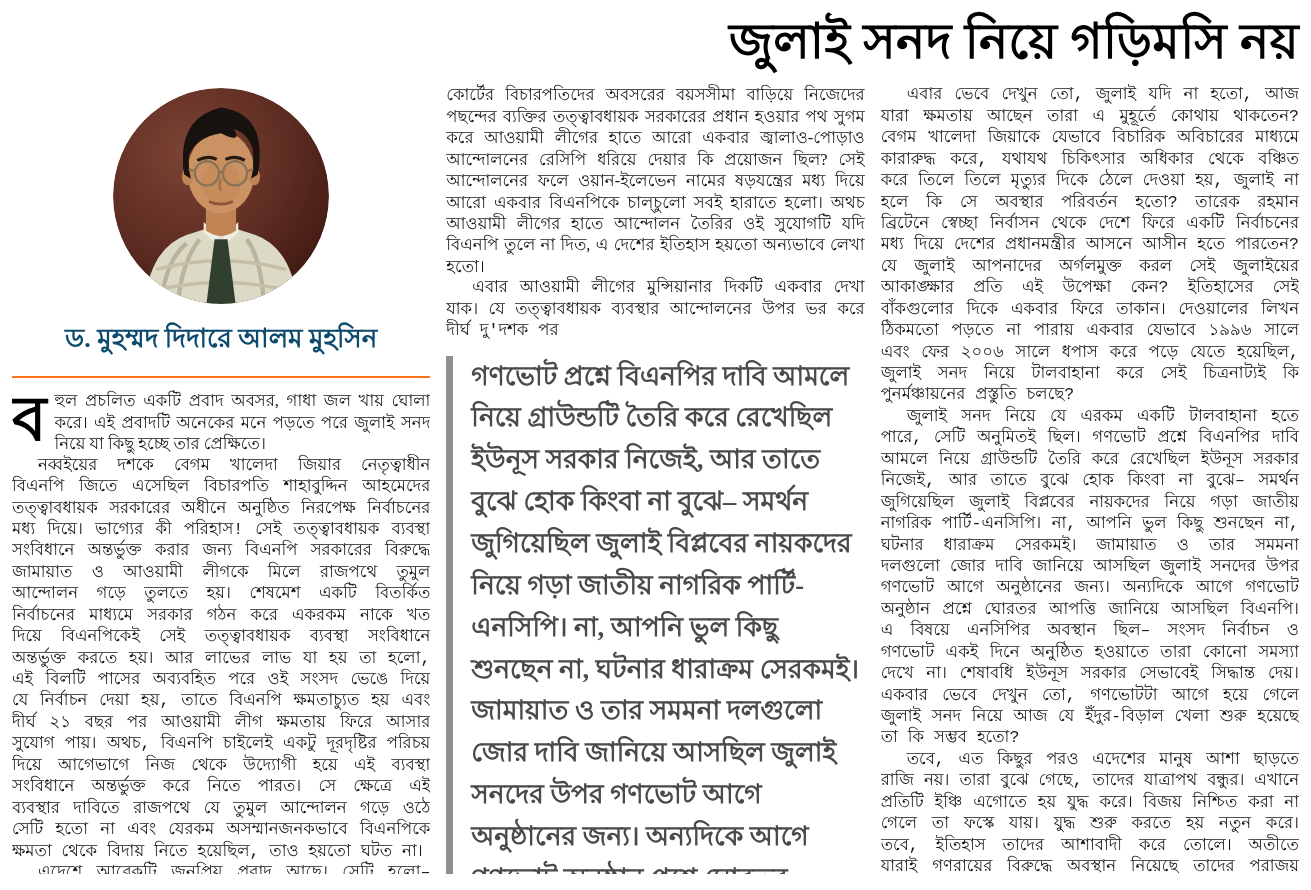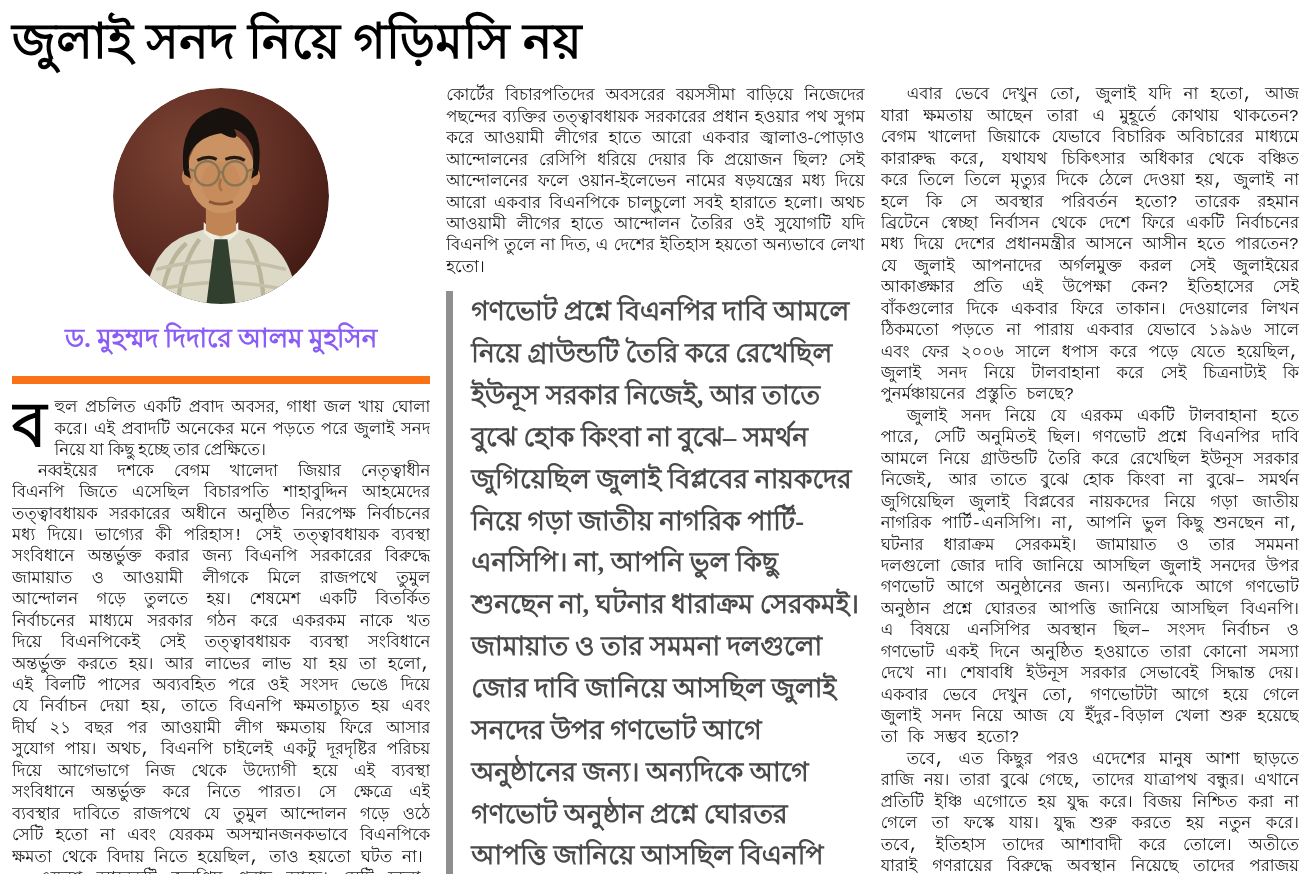--- a/index.html
+++ b/index.html
@@ -11,21 +11,21 @@
   .page {
     position: relative;
     width: 1311px;
     height: 890px;
     margin: 0 auto;
     background: #ffffff;
     overflow: hidden;
     padding: 10px 12px 6px 12px;
   }
   .headline {
-    text-align: left;
+    text-align: right;
     font-size: 49px;
     font-weight: 700;
     color: #000000;
     line-height: 1.15;
     margin: 4px 0 14px 0;
     letter-spacing: 0.5px;
   }
   .columns {
     display: grid;
     grid-template-columns: 1fr 1fr 1fr;
@@ -50,23 +50,23 @@
     width: 216px;
     height: 216px;
     border-radius: 50%;
     overflow: hidden;
     display: block;
   }
   .author-name {
     text-align: center;
     font-size: 26px;
     font-weight: 600;
-    color: #8b5cf6;
+    color: #0c4a6e;
     padding: 2px 0 14px 0;
-    border-bottom: 8px solid #f97316;
+    border-bottom: 2px solid #f97316;
     margin-bottom: 12px;
   }
   .dropcap {
     float: left;
     font-size: 62px;
     line-height: 0.82;
     font-weight: 700;
     padding: 4px 8px 0 0;
     color: #000;
   }
@@ -142,20 +142,21 @@
 
       <div class="author-name">ড. মুহম্মদ দিদারে আলম মুহসিন</div>
 
       <p><span class="dropcap">ব</span><span>হুল প্রচলিত একটি প্রবাদ অবসর, গাধা জল খায় ঘোলা করে। এই প্রবাদটি অনেকের মনে পড়তে পরে জুলাই সনদ নিয়ে যা কিছু হচ্ছে তার প্রেক্ষিতে।</span></p>
       <p class="indent">নব্বইয়ের দশকে বেগম খালেদা জিয়ার নেতৃত্বাধীন বিএনপি জিতে এসেছিল বিচারপতি শাহাবুদ্দিন আহমেদের তত্ত্বাবধায়ক সরকারের অধীনে অনুষ্ঠিত নিরপেক্ষ নির্বাচনের মধ্য দিয়ে। ভাগ্যের কী পরিহাস! সেই তত্ত্বাবধায়ক ব্যবস্থা সংবিধানে অন্তর্ভুক্ত করার জন্য বিএনপি সরকারের বিরুদ্ধে জামায়াত ও আওয়ামী লীগকে মিলে রাজপথে তুমুল আন্দোলন গড়ে তুলতে হয়। শেষমেশ একটি বিতর্কিত নির্বাচনের মাধ্যমে সরকার গঠন করে একরকম নাকে খত দিয়ে বিএনপিকেই সেই তত্ত্বাবধায়ক ব্যবস্থা সংবিধানে অন্তর্ভুক্ত করতে হয়। আর লাভের লাভ যা হয় তা হলো, এই বিলটি পাসের অব্যবহিত পরে ওই সংসদ ভেঙে দিয়ে যে নির্বাচন দেয়া হয়, তাতে বিএনপি ক্ষমতাচ্যুত হয় এবং দীর্ঘ ২১ বছর পর আওয়ামী লীগ ক্ষমতায় ফিরে আসার সুযোগ পায়। অথচ, বিএনপি চাইলেই একটু দূরদৃষ্টির পরিচয় দিয়ে আগেভাগে নিজ থেকে উদ্যোগী হয়ে এই ব্যবস্থা সংবিধানে অন্তর্ভুক্ত করে নিতে পারত। সে ক্ষেত্রে এই ব্যবস্থার দাবিতে রাজপথে যে তুমুল আন্দোলন গড়ে ওঠে সেটি হতো না এবং যেরকম অসম্মানজনকভাবে বিএনপিকে ক্ষমতা থেকে বিদায় নিতে হয়েছিল, তাও হয়তো ঘটত না।</p>
       <p class="indent">এদেশে আরেকটি জনপ্রিয় প্রবাদ আছে। সেটি হলো– ন্যাড়া একবারই বেলতলায় যায়। এদেশে অতি চালাক রাজনৈতিক দলগুলো তাদের কীর্তিকলাপের মাধ্যমে প্রমাণ করেছে, তারা ন্যাড়া হয়েও বারবার বেলতলায় যায়। তা না হলে নব্বইয়ের দশকে তত্ত্বাবধায়ক ব্যবস্থার দাবিতে গড়ে ওঠা আন্দোলনে ক্ষমতাচ্যুত হওয়ার পর ২০০১ সালে বিপুল সংখ্যাগরিষ্ঠতা নিয়ে ক্ষমতায় আসা বিএনপির সুপ্রিম</p>
     </div>
 
     <div class="col body-text">
       <p>কোর্টের বিচারপতিদের অবসরের বয়সসীমা বাড়িয়ে নিজেদের পছন্দের ব্যক্তির তত্ত্বাবধায়ক সরকারের প্রধান হওয়ার পথ সুগম করে আওয়ামী লীগের হাতে আরো একবার জ্বালাও-পোড়াও আন্দোলনের রেসিপি ধরিয়ে দেয়ার কি প্রয়োজন ছিল? সেই আন্দোলনের ফলে ওয়ান-ইলেভেন নামের ষড়যন্ত্রের মধ্য দিয়ে আরো একবার বিএনপিকে চাল্চুলো সবই হারাতে হলো। অথচ আওয়ামী লীগের হাতে আন্দোলন তৈরির ওই সুযোগটি যদি বিএনপি তুলে না দিত, এ দেশের ইতিহাস হয়তো অন্যভাবে লেখা হতো।</p>
+      <p class="indent">এবার আওয়ামী লীগের মুন্সিয়ানার দিকটি একবার দেখা যাক। যে তত্ত্বাবধায়ক ব্যবস্থার আন্দোলনের উপর ভর করে দীর্ঘ দু'দশক পর</p>
       <blockquote class="pull-quote">গণভোট প্রশ্নে বিএনপির দাবি আমলে নিয়ে গ্রাউন্ডটি তৈরি করে রেখেছিল ইউনূস সরকার নিজেই, আর তাতে বুঝে হোক কিংবা না বুঝে– সমর্থন জুগিয়েছিল জুলাই বিপ্লবের নায়কদের নিয়ে গড়া জাতীয় নাগরিক পার্টি-এনসিপি। না, আপনি ভুল কিছু শুনছেন না, ঘটনার ধারাক্রম সেরকমই। জামায়াত ও তার সমমনা দলগুলো জোর দাবি জানিয়ে আসছিল জুলাই সনদের উপর গণভোট আগে অনুষ্ঠানের জন্য। অন্যদিকে আগে গণভোট অনুষ্ঠান প্রশ্নে ঘোরতর আপত্তি জানিয়ে আসছিল বিএনপি</blockquote>
 
     </div>
 
     <div class="col body-text">
       <p class="indent">এবার ভেবে দেখুন তো, জুলাই যদি না হতো, আজ যারা ক্ষমতায় আছেন তারা এ মুহূর্তে কোথায় থাকতেন? বেগম খালেদা জিয়াকে যেভাবে বিচারিক অবিচারের মাধ্যমে কারারুদ্ধ করে, যথাযথ চিকিৎসার অধিকার থেকে বঞ্চিত করে তিলে তিলে মৃত্যুর দিকে ঠেলে দেওয়া হয়, জুলাই না হলে কি সে অবস্থার পরিবর্তন হতো? তারেক রহমান ব্রিটেনে স্বেচ্ছা নির্বাসন থেকে দেশে ফিরে একটি নির্বাচনের মধ্য দিয়ে দেশের প্রধানমন্ত্রীর আসনে আসীন হতে পারতেন? যে জুলাই আপনাদের অর্গলমুক্ত করল সেই জুলাইয়ের আকাঙ্ক্ষার প্রতি এই উপেক্ষা কেন? ইতিহাসের সেই বাঁকগুলোর দিকে একবার ফিরে তাকান। দেওয়ালের লিখন ঠিকমতো পড়তে না পারায় একবার যেভাবে ১৯৯৬ সালে এবং ফের ২০০৬ সালে ধপাস করে পড়ে যেতে হয়েছিল, জুলাই সনদ নিয়ে টালবাহানা করে সেই চিত্রনাট্যই কি পুনর্মঞ্চায়নের প্রস্তুতি চলছে?</p>
       <p class="indent">জুলাই সনদ নিয়ে যে এরকম একটি টালবাহানা হতে পারে, সেটি অনুমিতই ছিল। গণভোট প্রশ্নে বিএনপির দাবি আমলে নিয়ে গ্রাউন্ডটি তৈরি করে রেখেছিল ইউনূস সরকার নিজেই, আর তাতে বুঝে হোক কিংবা না বুঝে– সমর্থন জুগিয়েছিল জুলাই বিপ্লবের নায়কদের নিয়ে গড়া জাতীয় নাগরিক পার্টি-এনসিপি। না, আপনি ভুল কিছু শুনছেন না, ঘটনার ধারাক্রম সেরকমই। জামায়াত ও তার সমমনা দলগুলো জোর দাবি জানিয়ে আসছিল জুলাই সনদের উপর গণভোট আগে অনুষ্ঠানের জন্য। অন্যদিকে আগে গণভোট অনুষ্ঠান প্রশ্নে ঘোরতর আপত্তি জানিয়ে আসছিল বিএনপি। এ বিষয়ে এনসিপির অবস্থান ছিল– সংসদ নির্বাচন ও গণভোট একই দিনে অনুষ্ঠিত হওয়াতে তারা কোনো সমস্যা দেখে না। শেষাবধি ইউনূস সরকার সেভাবেই সিদ্ধান্ত দেয়। একবার ভেবে দেখুন তো, গণভোটটা আগে হয়ে গেলে জুলাই সনদ নিয়ে আজ যে ইঁদুর-বিড়াল খেলা শুরু হয়েছে তা কি সম্ভব হতো?</p>
       <p class="indent"><span>তবে, এত কিছুর পরও এদেশের মানুষ আশা ছাড়তে রাজি নয়। তারা বুঝে গেছে, তাদের যাত্রাপথ বন্ধুর। এখানে প্রতিটি ইঞ্চি এগোতে হয় যুদ্ধ করে। বিজয় নিশ্চিত করা না গেলে তা ফস্কে যায়। যুদ্ধ শুরু করতে হয় নতুন করে। তবে, ইতিহাস তাদের আশাবাদী করে তোলে। অতীতে যারাই গণরায়ের বিরুদ্ধে অবস্থান নিয়েছে তাদের পরাজয় হয়েছে। দেখার বিষয়, এখন যারা ক্ষমতার মসনদ অলঙ্কৃত করার সৌভাগ্য অর্জন করেছেন, তারা কি গণমানুষের আকাঙ্ক্ষার প্রতি শ্রদ্ধা জানিয়ে নিজেদের ইতিহাসের বরপুত্র হিসেবে প্রতিষ্ঠিত করবেন, নাকি গণরায়ের বিরুদ্ধে অবস্থান নিয়ে আরো একবার নিজেদের পতনের রাস্তা প্রশস্ত করবেন!</span></p>
 
     </div>

